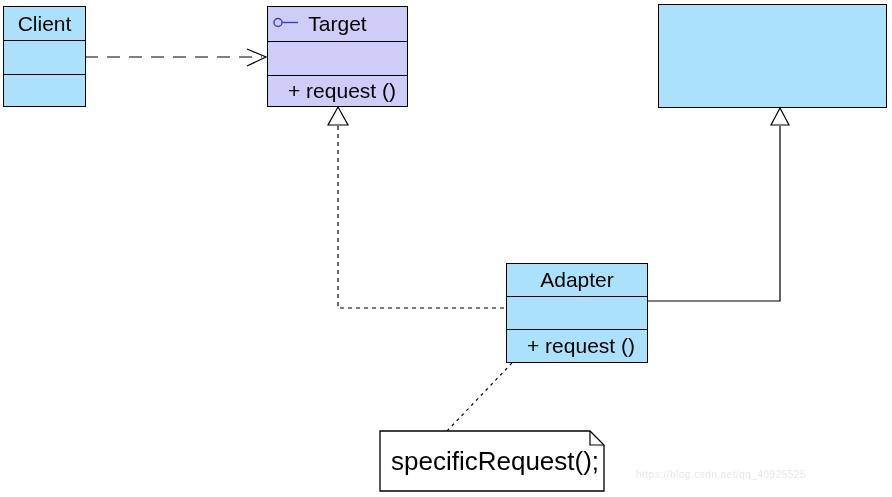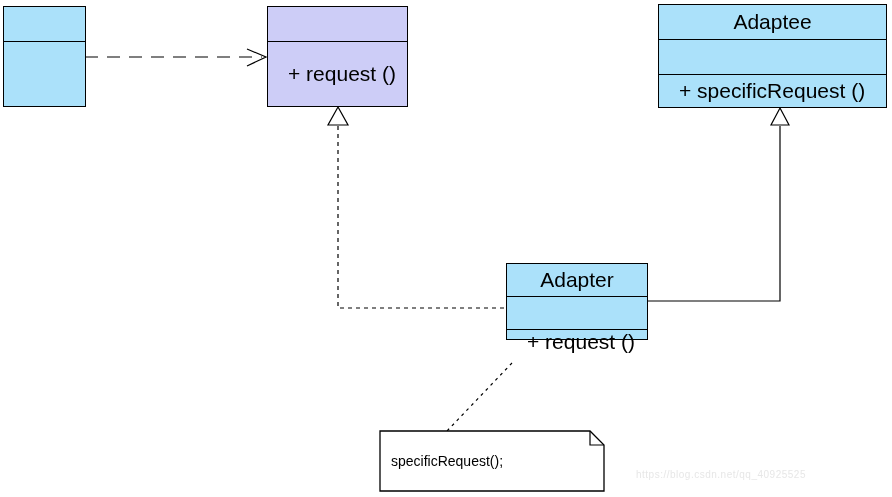--- a/index.html
+++ b/index.html
@@ -57,21 +57,21 @@
     top:9px;
   }
   .note-text{
     position:absolute;
     left:391px;
     top:432px;
     width:200px;
     height:58px;
     display:flex;
     align-items:center;
-    font-size:14px;
+    font-size:26px;
     color:#000;
     white-space:nowrap;
   }
   .watermark{
     position:absolute;
     left:636px;
     top:469px;
     font-size:10px;
     color:var(--watermark,#E7E7E7);
     letter-spacing:0.5px;
@@ -109,36 +109,42 @@
     <path d="M648 301 H780 V126"></path>
     <polygon class="hollow" points="780,108 771,125 789,125"></polygon>
 
     <path d="M512 363 L447 431" stroke-dasharray="3,4"></path>
 
     <polygon class="note-body" points="380,431 590,431 604,445 604,491 380,491"></polygon>
     <polyline points="590,431 590,445 604,445"></polyline>
   </svg>
 
   <div class="uml-class" style="left:3px;top:6px;width:83px;height:101px;">
+    <div class="row title" style="height:33px;">Client</div>
     <div class="row attrs" style="height:34px;"></div>
     <div class="row methods"></div>
   </div>
 
   <div class="uml-class interface" style="left:267px;top:6px;width:141px;height:101px;">
+    <div class="row title" style="height:34px;">
+      <svg class="lollipop" width="28" height="13" viewBox="0 0 28 13">
+        <circle cx="6" cy="6.5" r="4" fill="none" stroke="var(--interface-icon,#3A3ACF)" stroke-width="1.4"></circle>
+        <line x1="10" y1="6.5" x2="26" y2="6.5" stroke="var(--interface-icon,#3A3ACF)" stroke-width="1.4"></line>
+      </svg>
+      <span>Target</span>
+    </div>
     <div class="row attrs" style="height:34px;"></div>
     <div class="row methods">+ request ()</div>
   </div>
 
   <div class="uml-class" style="left:658px;top:4px;width:229px;height:104px;">
-    <div class="row title" style="height:34px;">Adaptee</div>
     <div class="row attrs" style="height:35px;"></div>
-    <div class="row methods">+ specificRequest ()</div>
   </div>
 
-  <div class="uml-class" style="left:506px;top:263px;width:142px;height:77px;">
+  <div class="uml-class" style="left:506px;top:263px;width:142px;height:100px;">
     <div class="row title" style="height:32px;">Adapter</div>
     <div class="row attrs" style="height:33px;"></div>
     <div class="row methods">+ request ()</div>
   </div>
 
   <div class="note-text">specificRequest();</div>
 
   <div class="watermark">https://blog.csdn.net/qq_40925525</div>
 
 </div>

